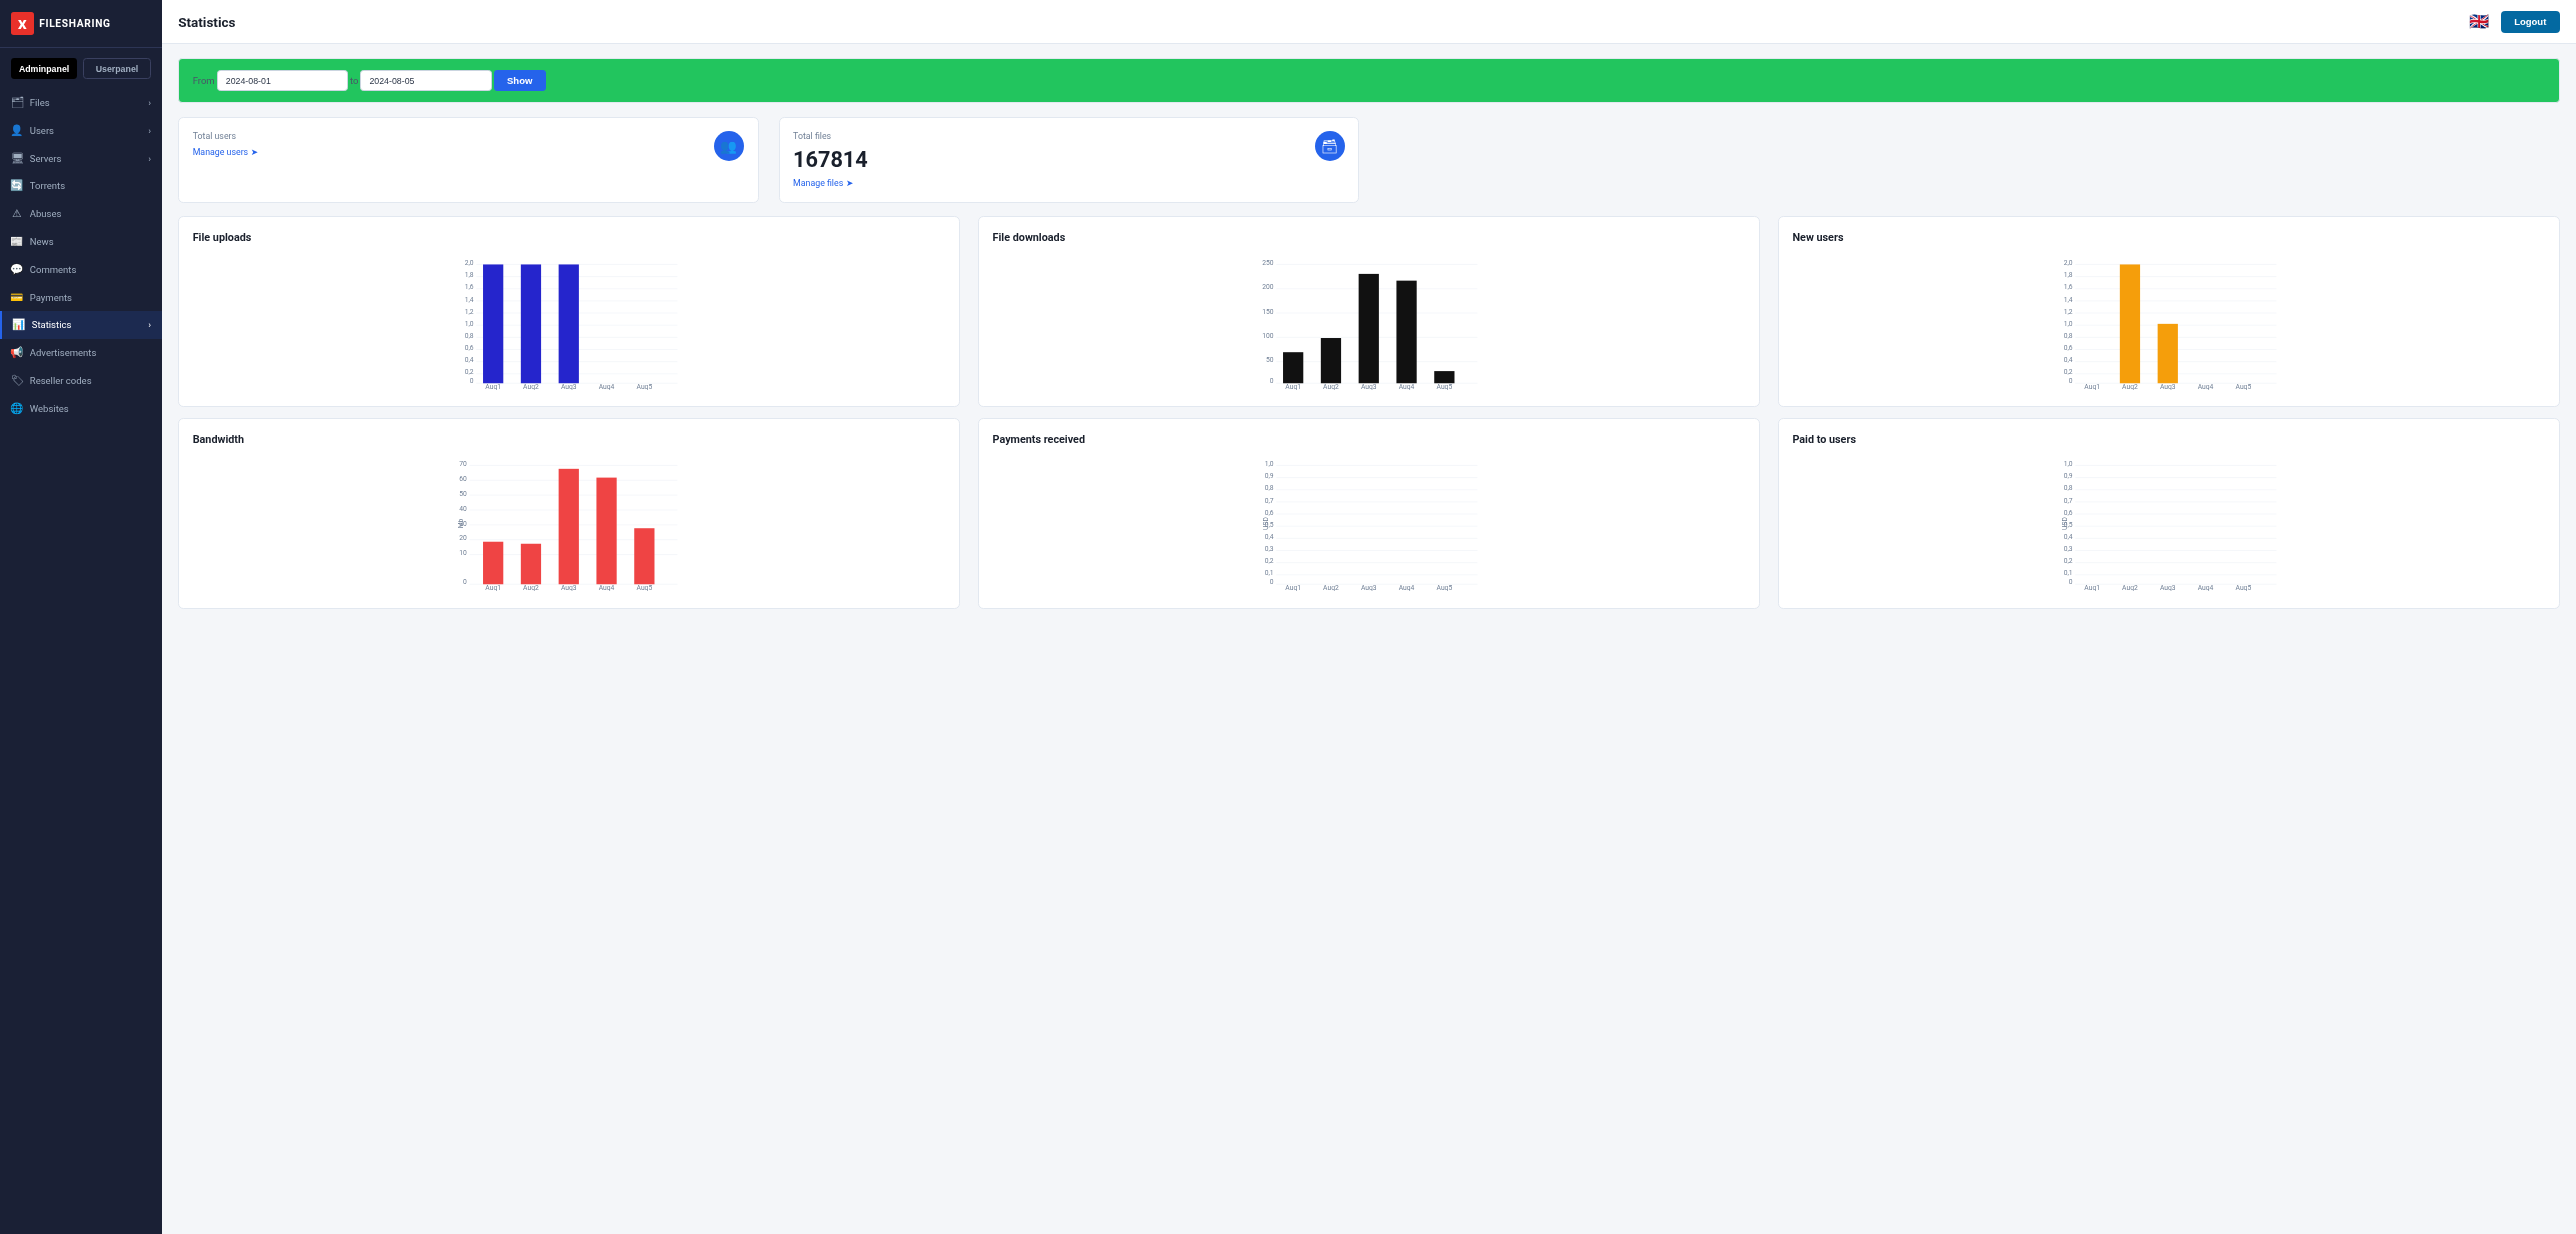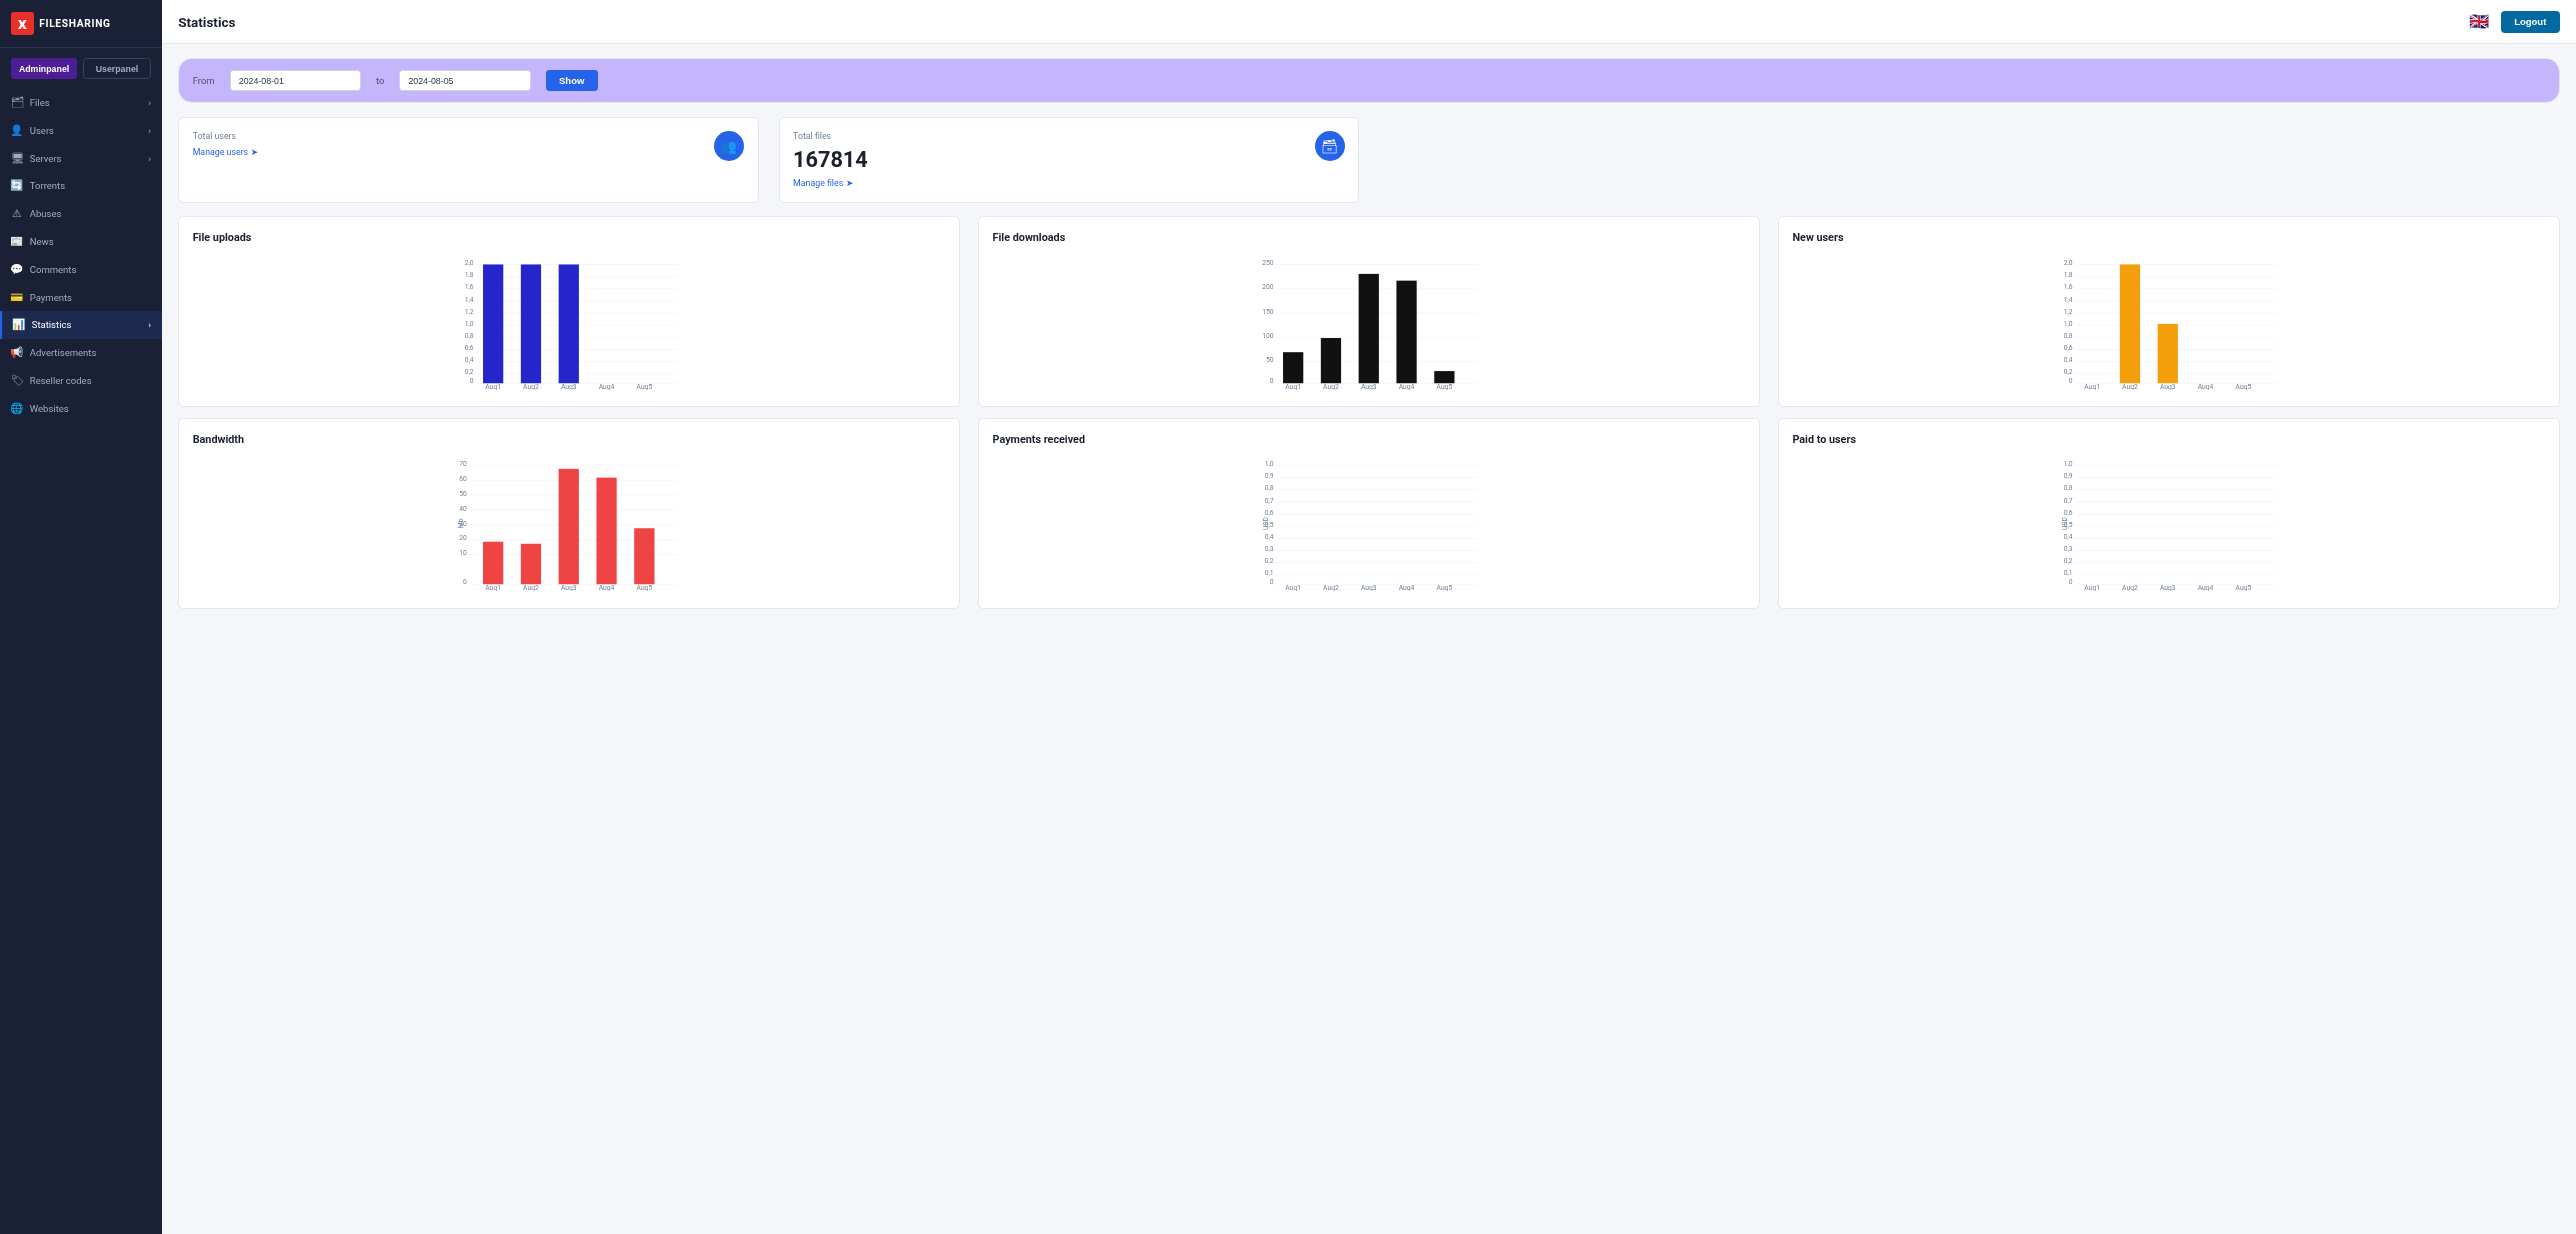--- a/index.html
+++ b/index.html
@@ -5,21 +5,21 @@
     * { box-sizing: border-box; margin: 0; padding: 0; }
     body { font-family: -apple-system, BlinkMacSystemFont, 'Segoe UI', Roboto, sans-serif; display: flex; height: 100vh; overflow: hidden; background: #f4f6f9; }
 
     
     .sidebar { width: 162px; background: #1a2035; color: #fff; display: flex; flex-direction: column; flex-shrink: 0; overflow-y: auto; }
     .sidebar-logo { display: flex; align-items: center; gap: 5.4px; padding: 12.2px 10.8px; border-bottom: 0.7px solid #2d3555; }
     .logo-x { background: #e8312a; color: #fff; font-weight: 900; font-size: 13.5px; width: 23px; height: 23px; display: flex; align-items: center; justify-content: center; border-radius: 2.7px; }
     .logo-text { font-weight: 700; font-size: 10.2px; letter-spacing: 0.7px; color: #fff; }
     .panel-switcher { display: flex; gap: 5.4px; padding: 9.5px 10.8px; }
     .panel-btn { flex: 1; padding: 4.7px 6.8px; border-radius: 3.4px; border: none; cursor: pointer; font-size: 8.8px; font-weight: 600; }
-    .panel-btn.active { background: #4c1d95; color: #fff; }
+    .panel-btn.active { background: #000000; color: #fff; }
     .panel-btn.inactive { background: transparent; color: #a0aec0; border: 0.7px solid #3a4060; }
     .nav-item { display: flex; align-items: center; justify-content: space-between; padding: 7.4px 10.8px; cursor: pointer; color: #a0aec0; font-size: 9.5px; transition: background 0.2s; }
     .nav-item.active { color: #fff; background: rgba(37,99,235,0.15); border-left: 2px solid #2563eb; }
     .nav-item-left { display: flex; align-items: center; gap: 6.8px; }
     .nav-icon { width: 12.2px; text-align: center; font-size: 10.8px; }
     .nav-sub { padding-left: 30px; }
     .sub-item { display: flex; align-items: center; gap: 5.4px; padding: 5.4px 10.8px 5.4px 0; cursor: pointer; color: #a0aec0; font-size: 8.8px; }
     .sub-item.active { color: #2563eb; }
     .sub-dot { width: 4.1px; height: 4.1px; border-radius: 50%; background: currentColor; }
 
@@ -27,21 +27,21 @@
     .main { flex: 1; display: flex; flex-direction: column; overflow: hidden; }
     .topbar { background: #fff; padding: 10.8px 16.2px; display: flex; align-items: center; justify-content: space-between; border-bottom: 0.7px solid #e2e8f0; flex-shrink: 0; }
     .page-title { font-size: 13.5px; font-weight: 700; color: #1a202c; }
     .topbar-right { display: flex; align-items: center; gap: 10.8px; }
     .flag-icon { font-size: 16.2px; }
     .logout-btn { background: #0369a1; color: #fff; border: none; padding: 5.4px 13.5px; border-radius: 4.1px; font-size: 9.5px; font-weight: 600; cursor: pointer; }
 
     .content { flex: 1; overflow-y: auto; padding: 13.5px 16.2px; }
 
     
-    .filter-bar { background: #c4b5fd; border-radius: 14px; padding: 10.8px 13.5px; display: flex; align-items: center; gap: 15px; margin-bottom: 13.5px; border: 0.7px solid #e2e8f0; }
+    .filter-bar { background: #22c55e; border-radius: 4px; padding: 10.8px 13.5px; display: flex; align-items: center; gap: 2px; margin-bottom: 13.5px; border: 0.7px solid #e2e8f0; }
     .filter-label { font-size: 9.5px; color: #4a5568; }
     .filter-input { border: 0.7px solid #cbd5e0; border-radius: 3.4px; padding: 4.7px 8.1px; font-size: 8.8px; color: #2d3748; }
     .show-btn { background: #2563eb; color: #fff; border: none; padding: 5.4px 13.5px; border-radius: 3.4px; font-size: 9.5px; font-weight: 600; cursor: pointer; }
 
     
     .stat-cards { display: grid; grid-template-columns: repeat(4, 1fr); gap: 20px; margin-bottom: 13.5px; }
     .stat-card { background: #fff; border-radius: 5.4px; padding: 13.5px; border: 0.7px solid #e2e8f0; position: relative; }
     .stat-card-title { font-size: 8.8px; color: #718096; margin-bottom: 5.4px; }
     .stat-card-value { font-size: 21.7px; font-weight: 700; color: #1a202c; margin-bottom: 6.8px; }
     .stat-card-link { color: #2563eb; font-size: 8.8px; cursor: pointer; text-decoration: none; display: flex; align-items: center; gap: 2.7px; }

